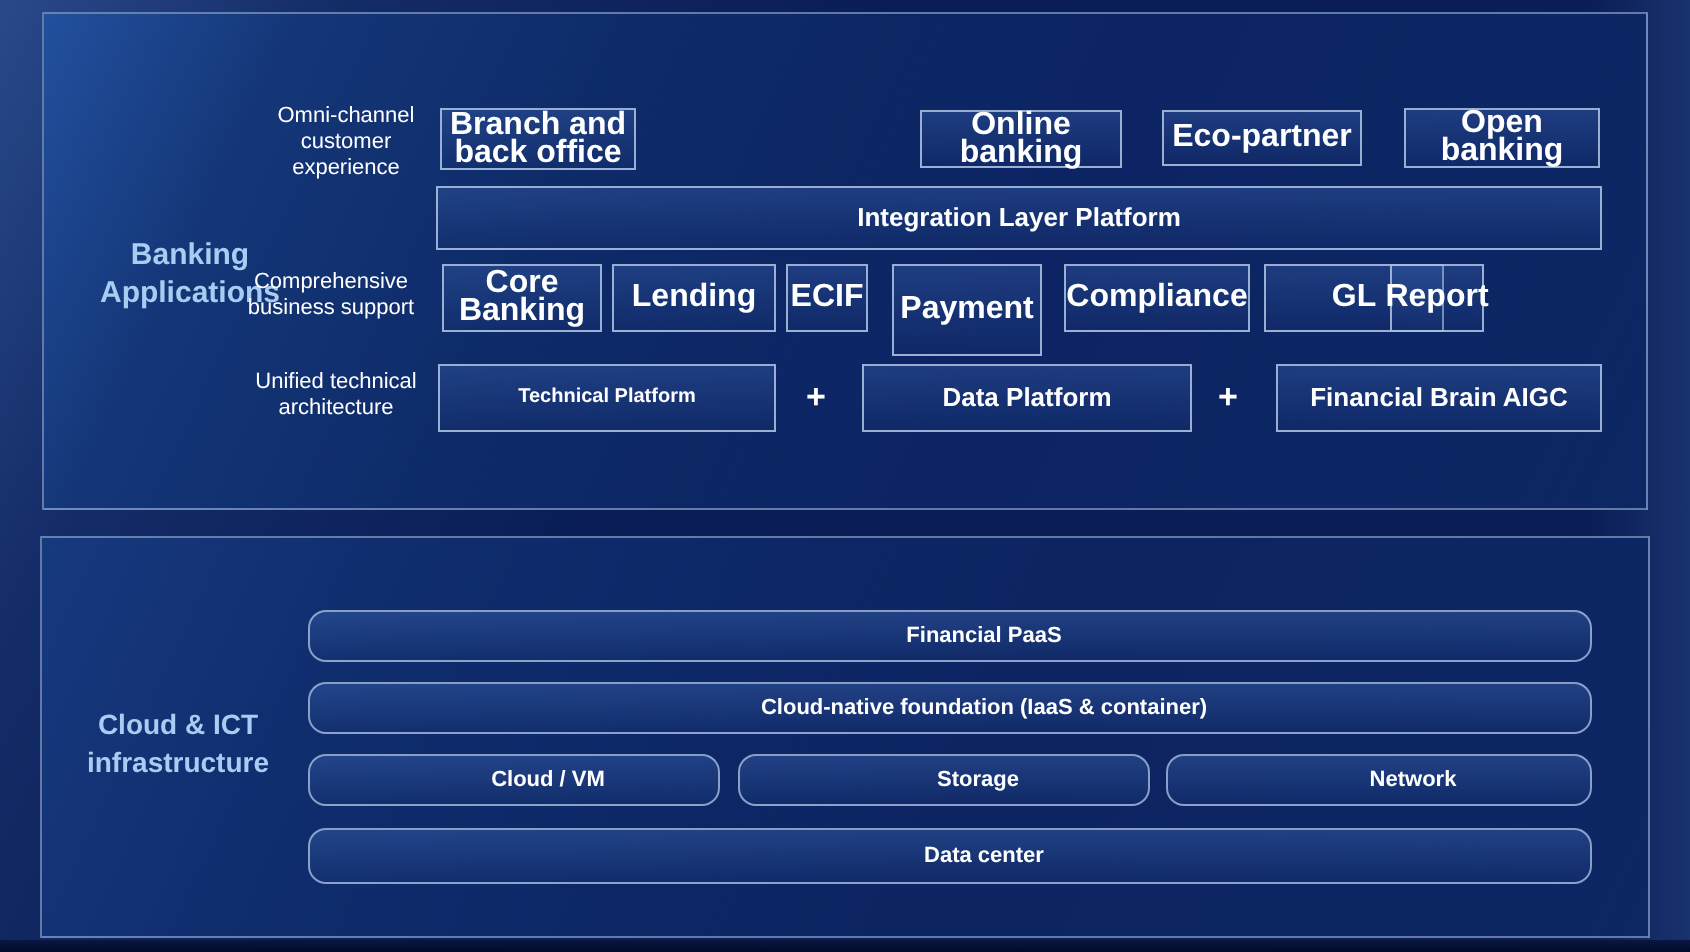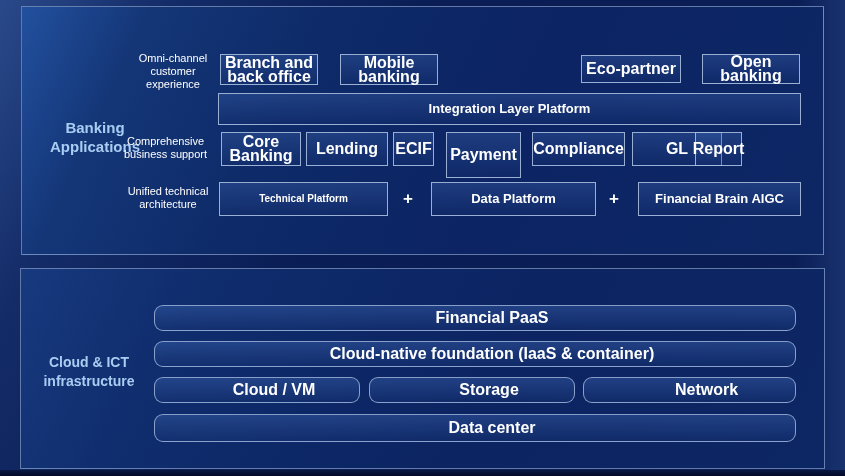--- a/index.html
+++ b/index.html
@@ -40,21 +40,21 @@
   .rl-technical{left:96px;top:178px;width:100px;}
   .bx{
     position:absolute;display:flex;align-items:center;justify-content:center;
     text-align:center;color:#fff;font-weight:bold;font-size:16px;line-height:14px;
     white-space:pre-line;box-sizing:border-box;
     border:1px solid rgba(176,196,228,.85);
     background:linear-gradient(180deg,rgba(58,98,172,.38),rgba(24,50,114,.28));
   }
   .rbx{
     position:absolute;display:flex;align-items:center;justify-content:center;
-    text-align:center;color:#fff;font-weight:bold;font-size:16px;
+    text-align:center;color:#fff;font-weight:bold;font-size:11px;
     box-sizing:border-box;border-radius:9px;
     border:1px solid rgba(165,188,222,.8);
     background:linear-gradient(180deg,rgba(64,106,180,.40),rgba(28,56,120,.30));
     padding-left:34px;
   }
   
   .b-branch{left:198px;top:47px;width:98px;height:31px;}
   .b-mobile{left:318px;top:47px;width:98px;height:31px;}
   .b-online{left:438px;top:48px;width:101px;height:29px;}
   .b-eco{left:559px;top:48px;width:100px;height:28px;}
@@ -98,22 +98,21 @@
     <div class="row-label rl-omni">Omni-channel
 customer
 experience</div>
     <div class="row-label rl-business">Comprehensive
 business support</div>
     <div class="row-label rl-technical">Unified technical
 architecture</div>
 
     <div class="bx b-branch">Branch and
 back office</div>
-    <div class="bx b-mobile">Mobile
-banking</div>
+    <div class="bx b-online">Online banking</div>
     <div class="bx b-eco">Eco-partner</div>
     <div class="bx b-open">Open banking</div>
 
     <div class="bx b-integration">Integration Layer Platform</div>
 
     <div class="bx b-core">Core
 Banking</div>
     <div class="bx b-lending">Lending</div>
     <div class="bx b-ecif">ECIF</div>
     <div class="bx b-payment">Payment</div>

